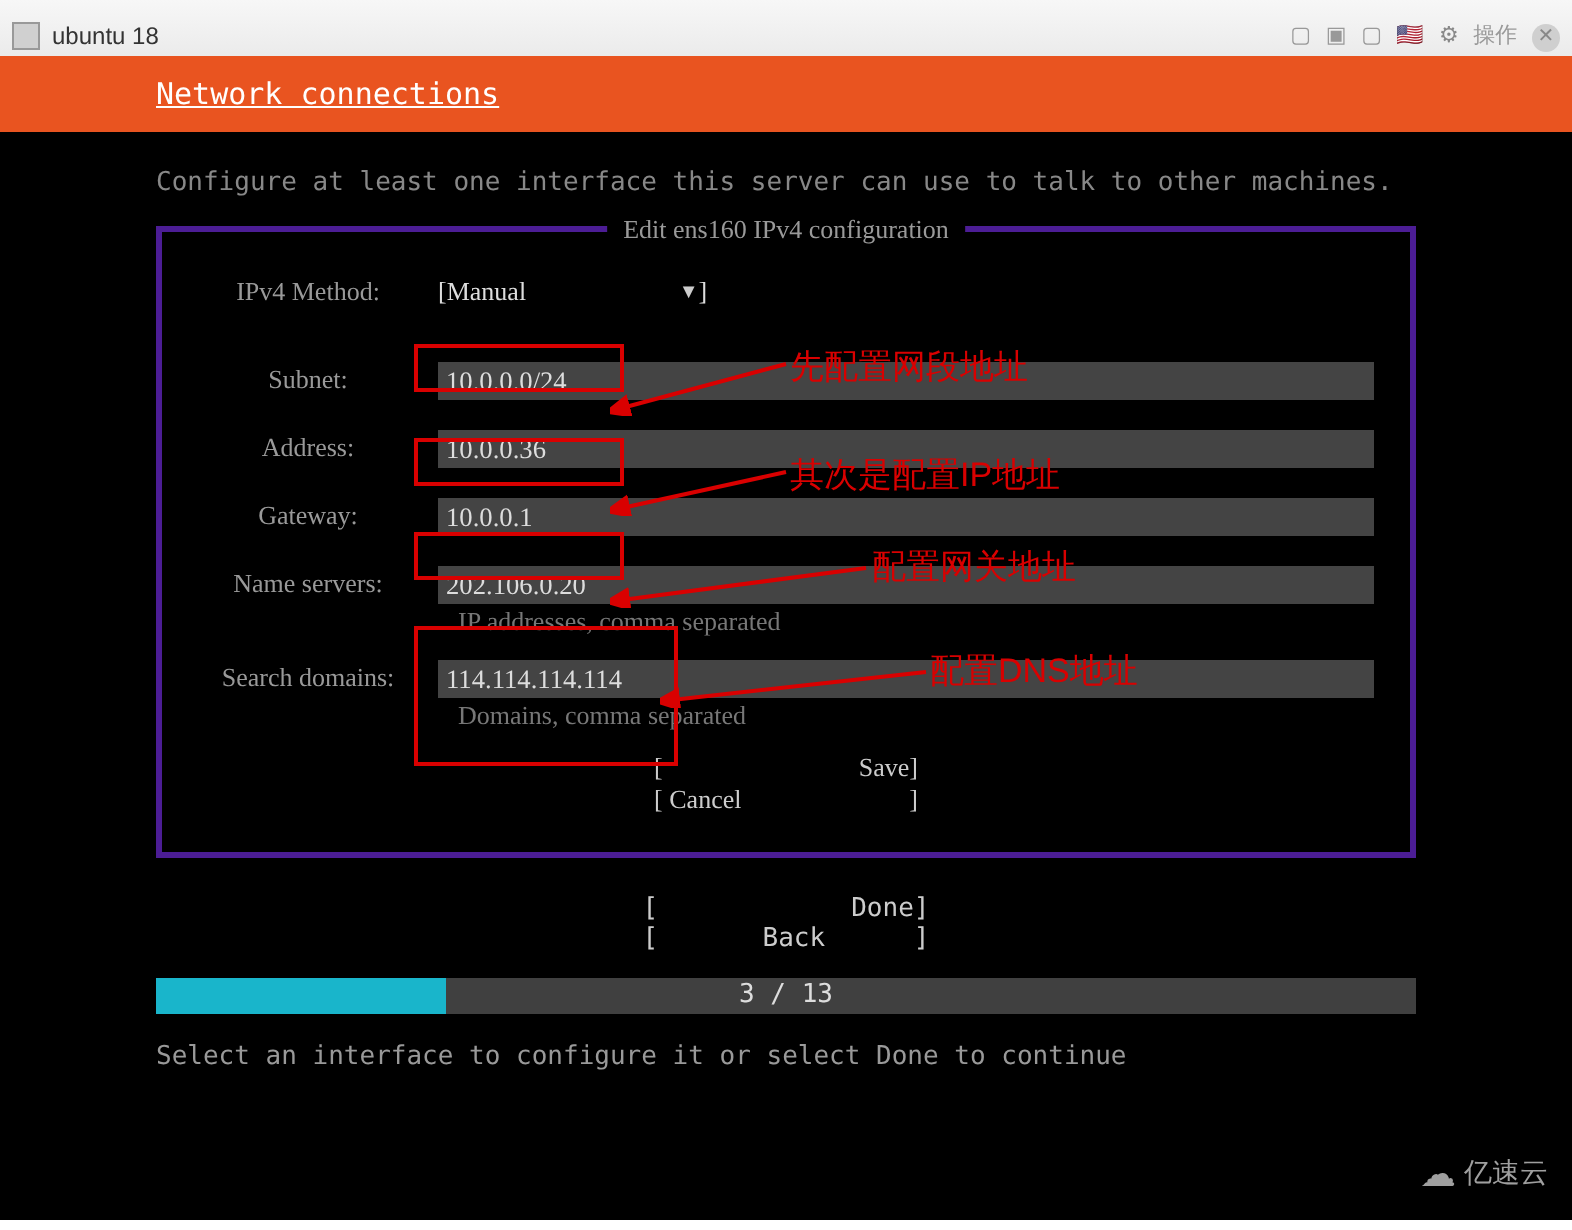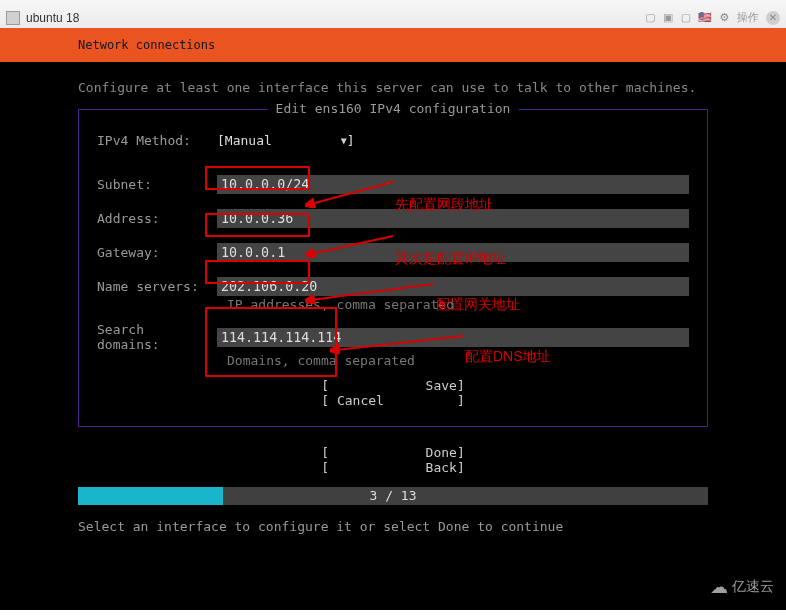--- a/index.html
+++ b/index.html
@@ -31,54 +31,56 @@
     .terminal {
       position: absolute;
       left: 0; top: 28px;
       width: 786px;
       height: 582px;
       background: #000;
       color: #aaa;
     }
     .orange-bar {
       background: #e95420;
-      color: #0f172a;
+      color: #ffffff;
       padding: 10px 0 10px 78px;
-      font-size: 12px;
+      font-size: 15px;
+      text-decoration: underline;
     }
     .content {
       padding: 18px 78px 0;
       color: #888;
     }
     .box {
-      border: 1px solid #4c1d95;
+      border: 3px solid #4c1d95;
       margin-top: 14px;
       position: relative;
       padding: 20px 18px 18px;
+      font-family: Liberation Serif, serif;
     }
     .box-title {
       position: absolute;
       top: -9px;
       left: 50%;
       transform: translateX(-50%);
       background: #000;
       padding: 0 8px;
       color: #999;
     }
     .row {
       display: flex;
       align-items: center;
       margin-bottom: 0;
       position: relative;
       min-height: 20px;
     }
     .row.gap { margin-bottom: 14px; }
     .lbl {
       width: 120px;
-      text-align: left;
+      text-align: center;
       padding-right: 10px;
       color: #999;
     }
     .field {
       background: #444;
       color: #ddd;
       height: 19px;
       line-height: 19px;
       flex: 1;
       padding-left: 4px;
@@ -96,23 +98,22 @@
     .hint { color:#777; padding-left:130px; font-size:13px; margin-top:1px; margin-bottom:10px; }
     .redbox {
       position:absolute;
       border:2px solid #d90000;
       pointer-events:none;
     }
     .anno {
       position:absolute;
       color:#d90000;
       font-family: "Microsoft YaHei", sans-serif;
-      font-size:14px;
+      font-size:17px;
       white-space:nowrap;
-      margin-top:24px;
     }
     .arrow {
       position:absolute;
       pointer-events:none;
     }
     .btn-row { text-align:center; color:#ccc; }
     .btn { display:inline-block; width:120px; }
     .progressbar-wrap { margin:12px 78px 0; position:relative; height:18px; }
     .progressbar-bg { background:#404040; height:18px; position:relative; }
     .progressbar-fill { background:#19b5cb; height:18px; width:23%; position:absolute; left:0; top:0; }
@@ -196,21 +197,21 @@
       <div class="btn-row">[ <span class="btn" style="text-align:left">Cancel</span>]</div>
 
       <div class="redbox" style="left:126px; top:56px; width:105px; height:24px;"></div>
       <div class="redbox" style="left:126px; top:103px; width:105px; height:24px;"></div>
       <div class="redbox" style="left:126px; top:150px; width:105px; height:24px;"></div>
       <div class="redbox" style="left:126px; top:197px; width:132px; height:70px;"></div>
     </div>
 
     <div style="height:18px"></div>
     <div class="btn-row">[ <span class="btn" style="text-align:right">Done</span>]</div>
-    <div class="btn-row">[ <span class="btn" style="text-align:right">Back</span>]</div>
+    <div class="btn-row">[ <span class="btn" style="text-align:center">Back</span>]</div>
   </div>
 
   <div class="progressbar-wrap">
     <div class="progressbar-bg">
       <div class="progressbar-fill"></div>
       <div class="progressbar-text">3 / 13</div>
     </div>
   </div>
 
   <div class="bottom-hint">Select an interface to configure it or select Done to continue</div>

